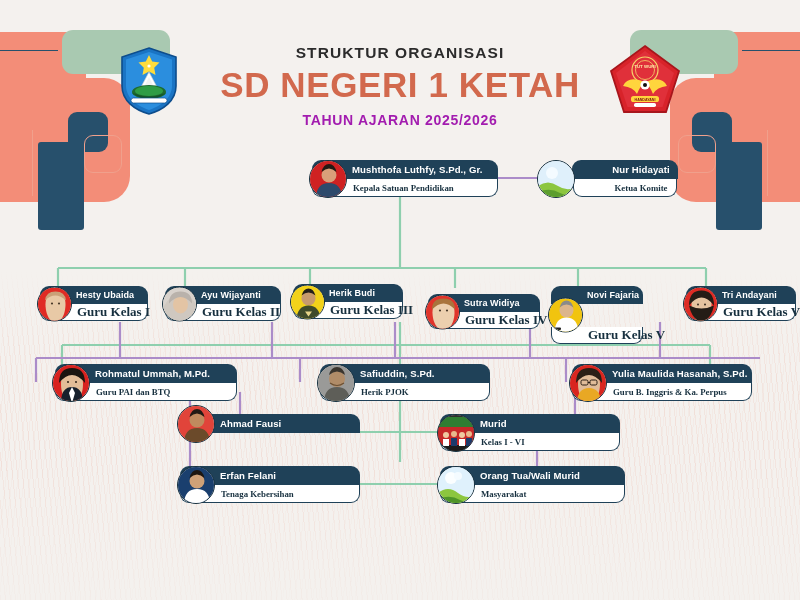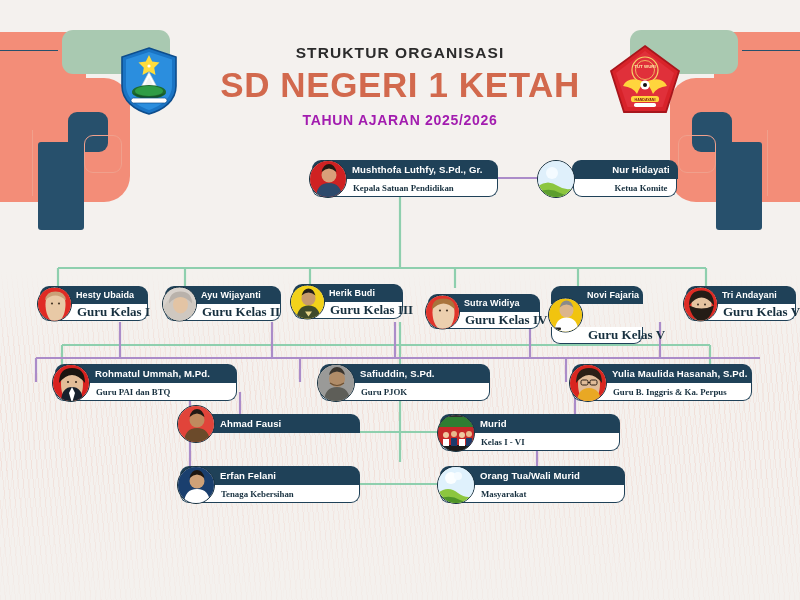--- a/index.html
+++ b/index.html
@@ -368,21 +368,21 @@
     <div class="avatar">
       <svg width="38" height="38" viewBox="0 0 38 38">
           <rect width="38" height="38" fill="#9a9a98"></rect>
           <circle cx="19" cy="14" r="8" fill="#b08c68"></circle>
           <path d="M19 22 c-9 0-13 6-13 16 h26 c0-10-4-16-13-16z" fill="#5e5e58"></path>
           <path d="M11 10 q8-7 16 0 q-2-8-8-8 T11 10z" fill="#3a352e"></path>
           <path d="M12 18 q7 5 14 0" stroke="#6b5034" stroke-width="1.2" fill="none"></path>
         </svg>
     </div>
     <div class="node-head">Safiuddin, S.Pd.</div>
-    <div class="node-sub">Guru PJOK</div>
+    <div class="node-sub">Herik PJOK</div>
   </div>
 
   <div class="node sz-lg" style="left:572px; top:364px; width:180px;">
     <div class="avatar">
       <svg width="38" height="38" viewBox="0 0 38 38">
           <rect width="38" height="38" fill="#d9261f"></rect>
           <path d="M19 5 c-8 0-11 6-11 14 0 11 5 19 11 19 s11-8 11-19 c0-8-3-14-11-14z" fill="#e0bc99"></path>
           <path d="M6 18 q13-16 26 0 q0-15-13-15 T6 18z" fill="#2a1f16"></path>
           <path d="M19 23 c-8 0-12 6-12 15 h24 c0-9-4-15-12-15z" fill="#e9a824"></path>
           <rect x="11" y="15" width="7" height="5" rx="1.6" fill="none" stroke="#2a1f16" stroke-width="1"></rect>

